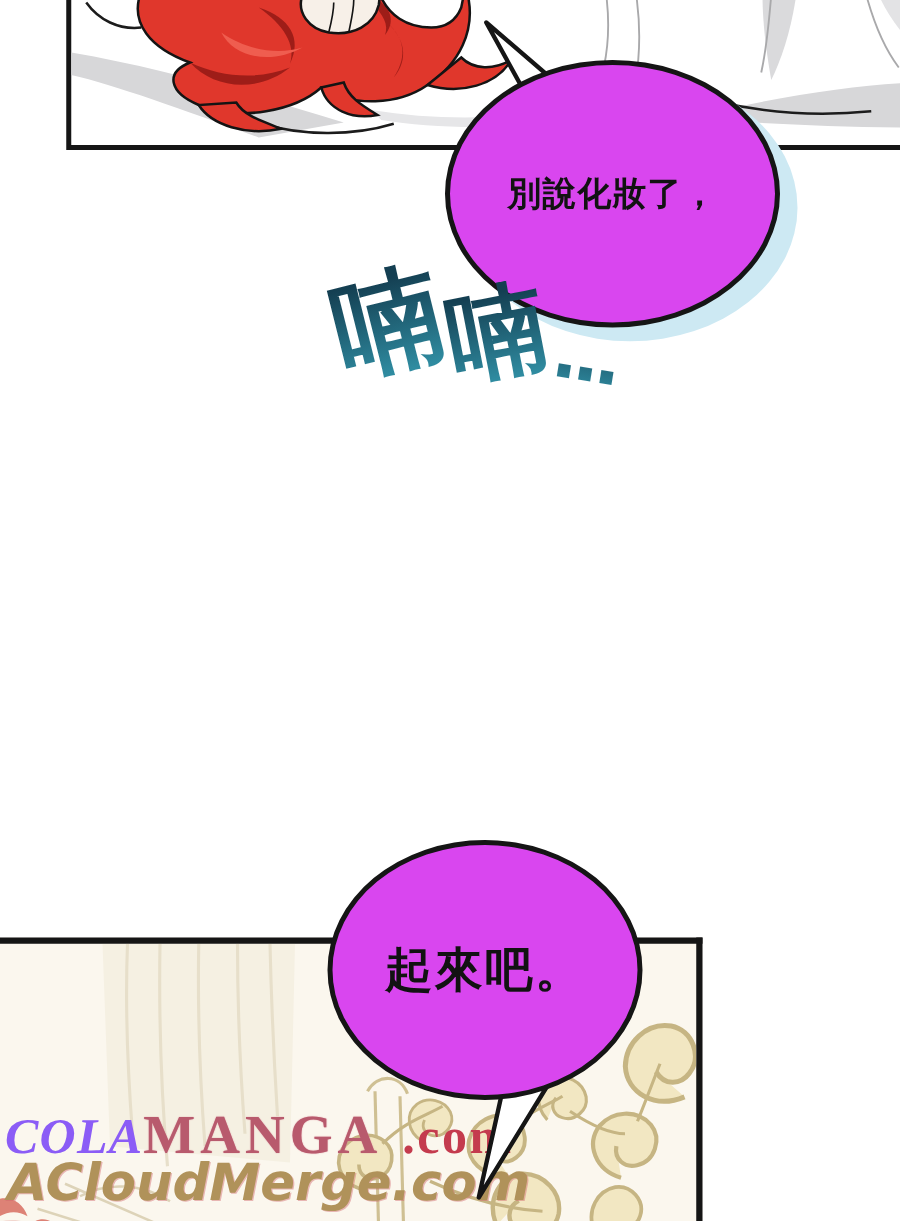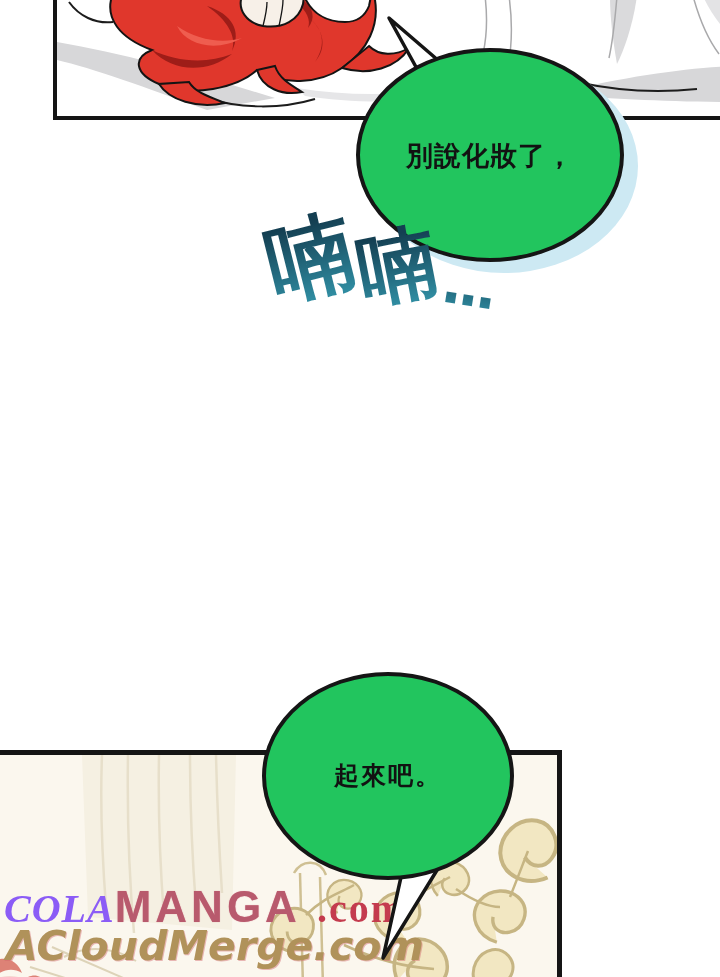--- a/index.html
+++ b/index.html
@@ -17,38 +17,38 @@
   .panel-top svg{display:block;width:100%;height:100%;}
   
   .panel-bottom{
     position:absolute;left:-6px;top:750px;width:563px;height:232px;
     border:5px solid #151515;border-left:none;border-bottom:none;
     background:#fbf7ee;z-index:1;overflow:hidden;
   }
   .panel-bottom svg{display:block;width:100%;height:100%;}
   
   .bubble{
-    position:absolute;background:#22c55e;border:4px solid #151515;
+    position:absolute;background:#d946ef;border:4px solid #151515;
     border-radius:50%;z-index:4;display:flex;flex-direction:column;
     align-items:center;justify-content:center;box-sizing:border-box;
     text-align:center;color:#121212;gap:33px;
   }
   .bubble-1{
     left:356px;top:48px;width:268px;height:214px;
     box-shadow:14px 11px 0 #cde9f3;
   }
   .bubble-1 .line{
     font-size:27px;line-height:39px;font-weight:600;letter-spacing:1px;
     white-space:nowrap;
   }
   .bubble-2{
     left:262px;top:672px;width:252px;height:208px;
   }
   .bubble-2 .line{
-    font-size:25px;line-height:34px;font-weight:600;letter-spacing:2px;
+    font-size:38px;line-height:34px;font-weight:600;letter-spacing:2px;
     white-space:nowrap;
   }
   .tail{position:absolute;z-index:3;overflow:visible;}
   .tail-1{left:380px;top:10px;width:100px;height:95px;}
   .tail-2{left:375px;top:855px;width:75px;height:110px;}
   
   .sfx{
     position:absolute;left:268px;top:208px;z-index:5;
     display:flex;align-items:flex-start;
     transform:rotate(-5deg);
@@ -67,21 +67,21 @@
   
   .wm1{
     position:absolute;left:4px;top:882px;z-index:2;white-space:nowrap;
     display:flex;align-items:baseline;
   }
   .wm1 .cola{
     font-family:"Liberation Serif",serif;font-style:italic;font-weight:700;
     font-size:40px;color:#8b5cf6;letter-spacing:1px;
   }
   .wm1 .manga{
-    font-family:Liberation Sans, sans-serif;font-weight:700;
+    font-family:Liberation Serif, serif;font-weight:700;
     font-size:44px;color:#b85a6d;letter-spacing:4px;
     text-shadow:0 0 1px #d98e9b;
   }
   .wm1 .com{
     font-family:"Liberation Serif",serif;font-weight:700;
     font-size:40px;color:#c43b4e;margin-left:16px;letter-spacing:2px;
   }
   .wm2{
     position:absolute;left:6px;top:922px;z-index:2;white-space:nowrap;
     font-family:"DejaVu Sans",sans-serif;font-weight:bold;font-style:italic;

